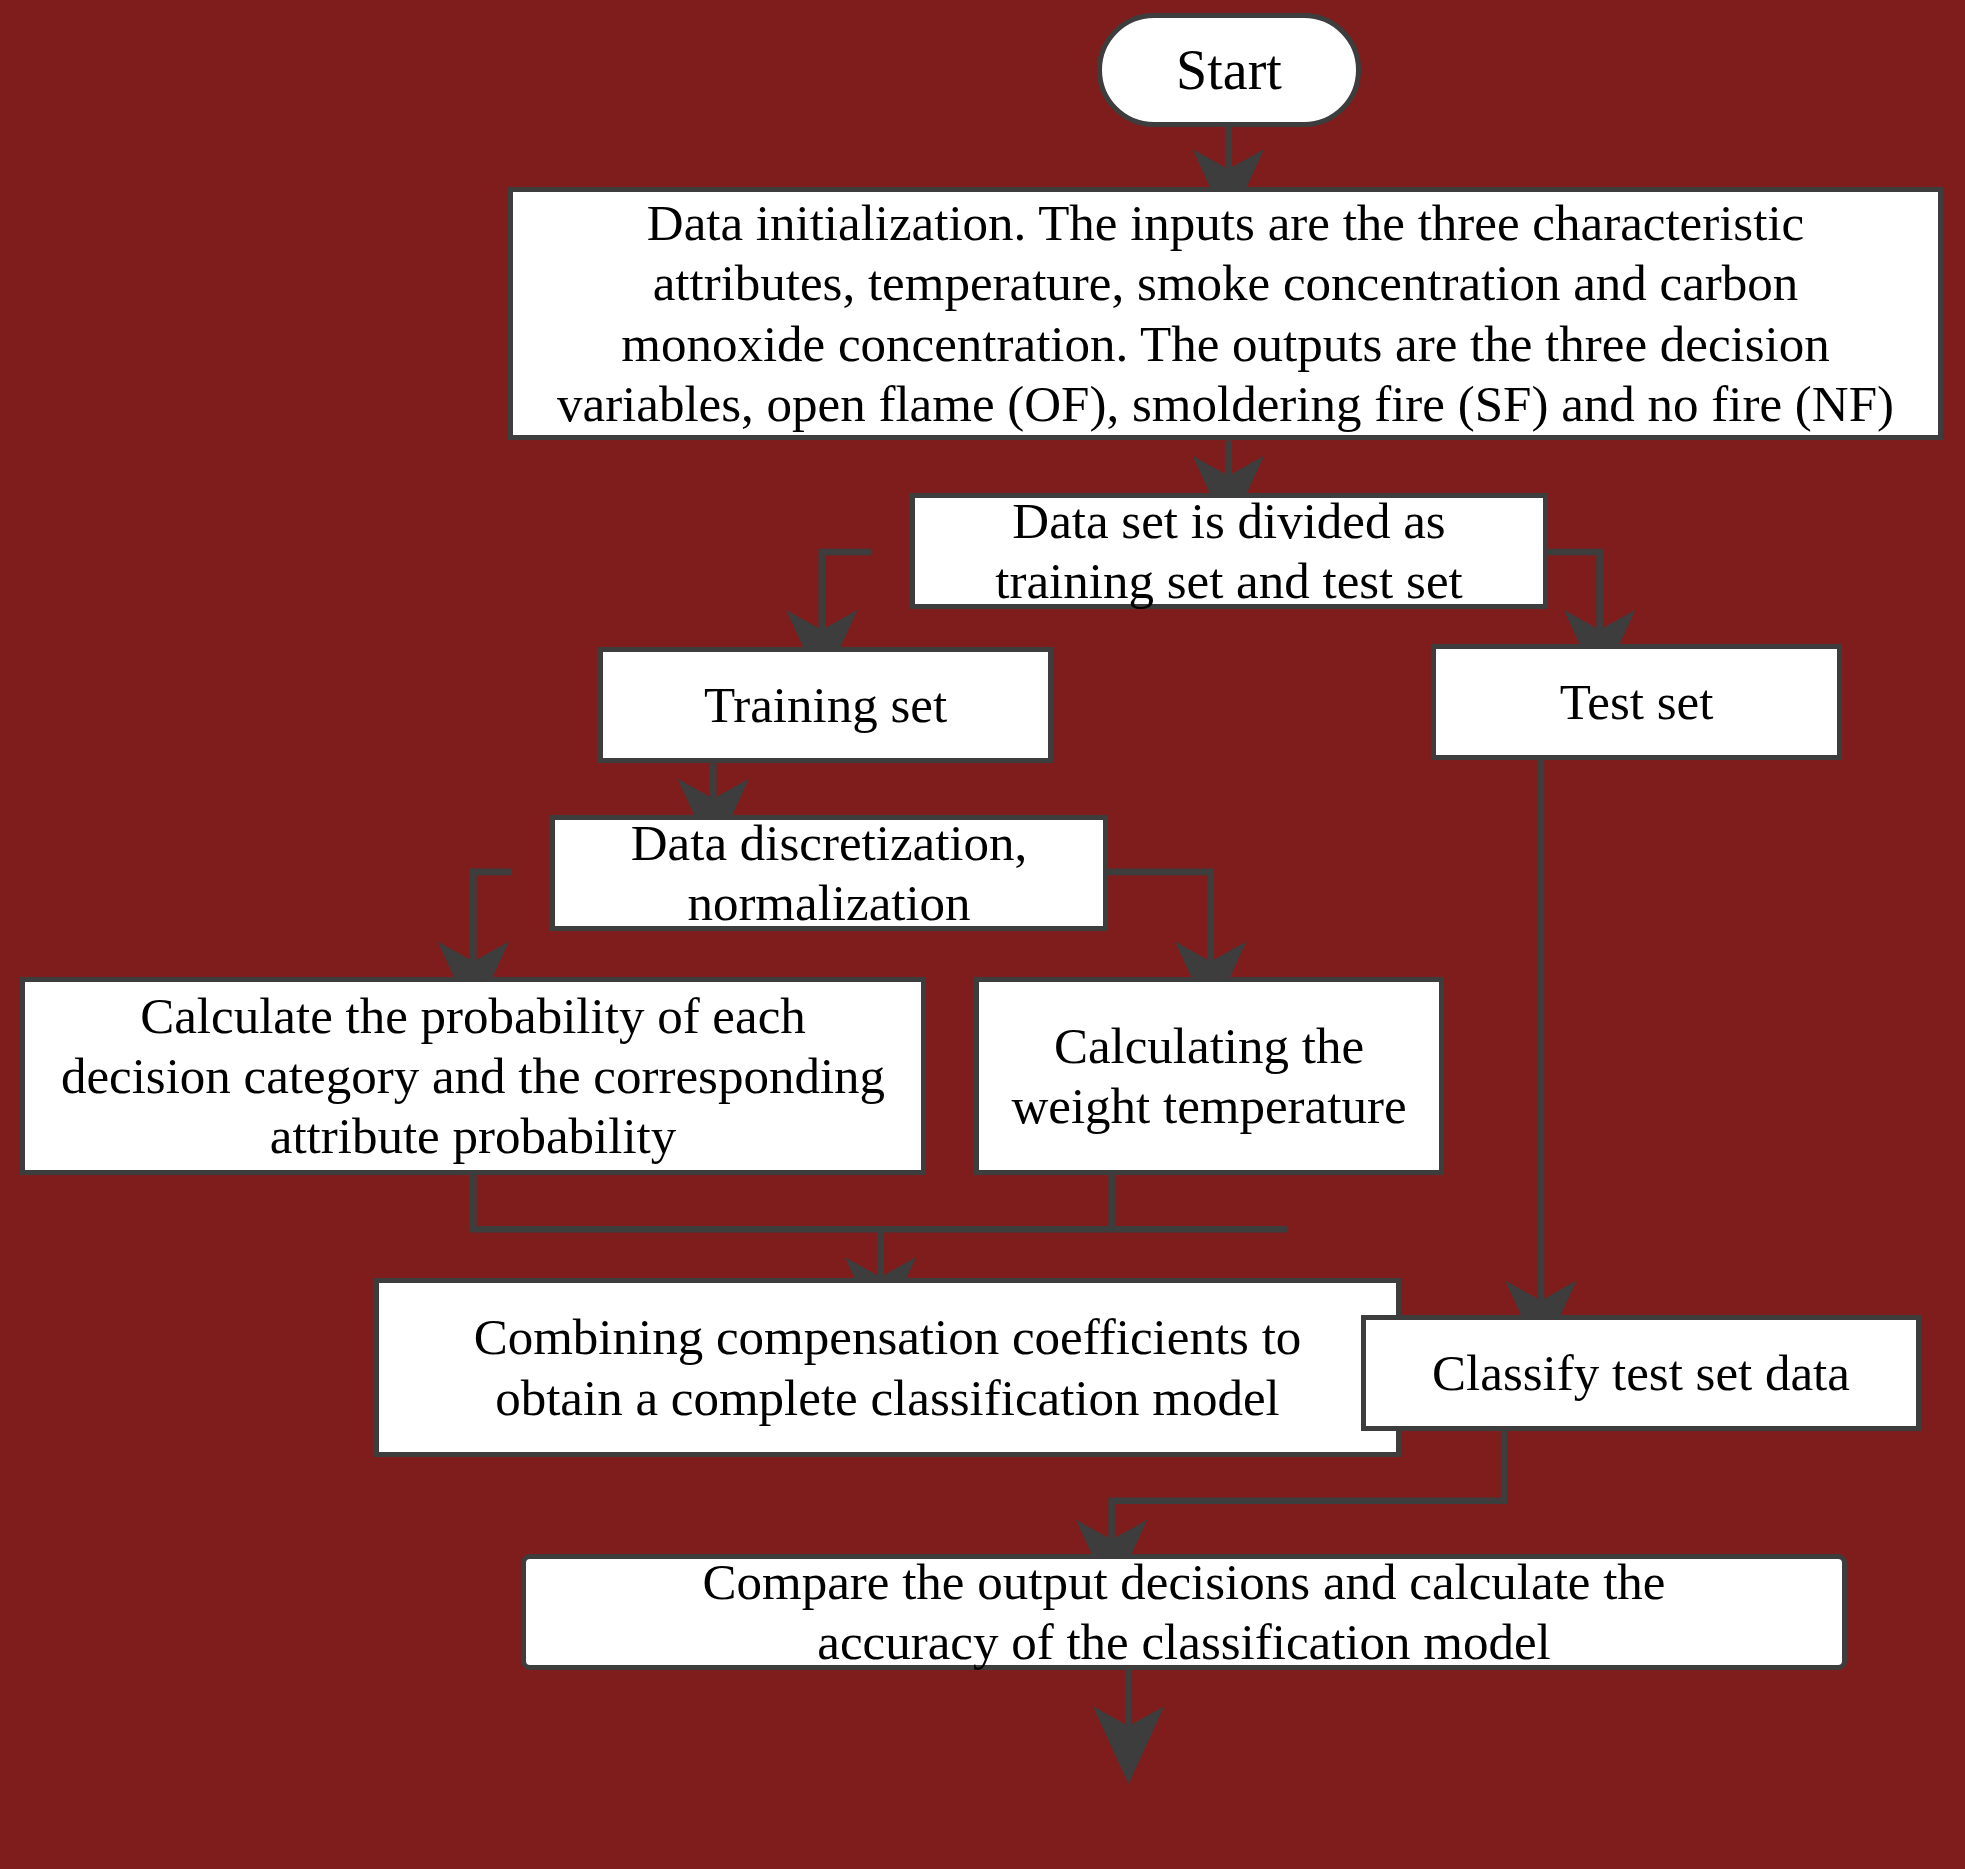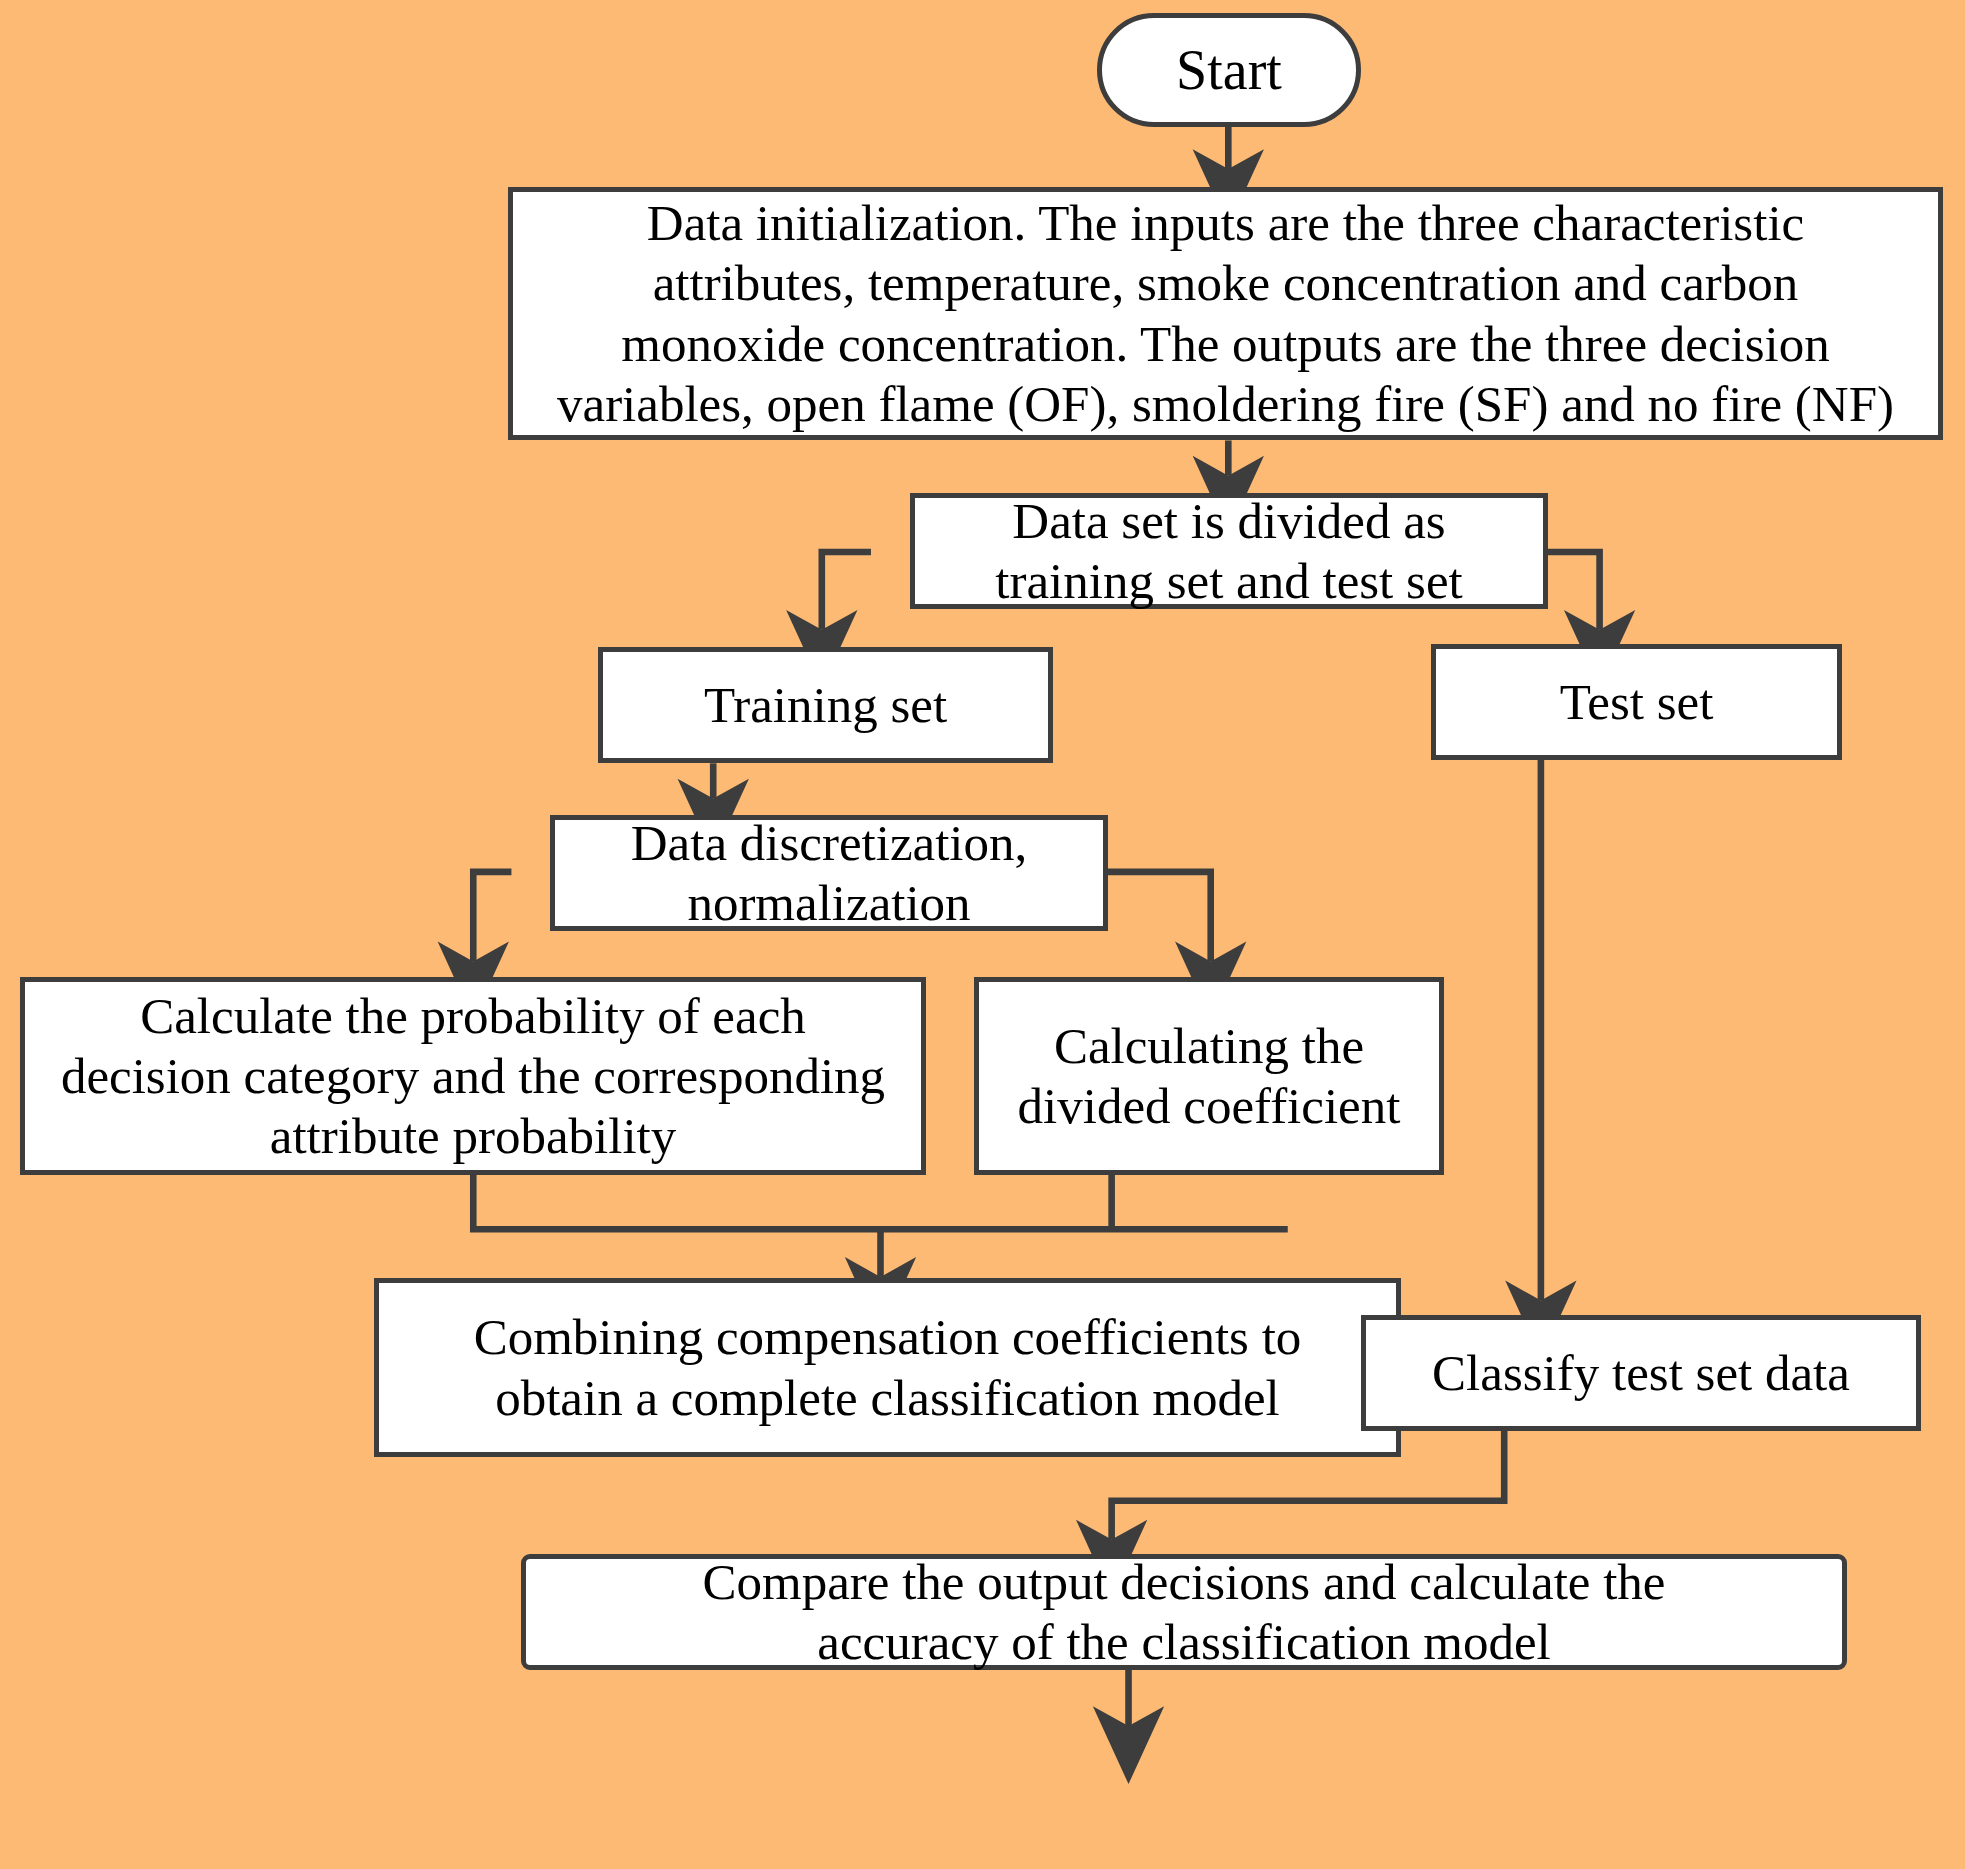--- a/index.html
+++ b/index.html
@@ -1,17 +1,17 @@
 <!DOCTYPE html>
 <html style="font-size:11.7px"><head>
 <meta charset="utf-8">
 <style>
   html,body{margin:0;padding:0;background:#ffffff;}
   body{font-family:"Liberation Serif","DejaVu Serif",serif;}
-  #stage{position:relative;width:1965px;height:1870px;background:#fdba74;overflow:hidden;}
+  #stage{position:relative;width:1965px;height:1870px;background:#7f1d1d;overflow:hidden;}
   svg.edges{position:absolute;left:0;top:0;width:1965px;height:1870px;pointer-events:none;}
   .node{position:absolute;box-sizing:border-box;background:#ffffff;border:5.1px solid #3d3d3d;
         display:flex;align-items:center;justify-content:center;text-align:center;
         color:#000000;line-height:1.18;padding:4.4px 10.3px;white-space:pre-line;}
   .terminal{border-radius:7337px;border-width:5.1px;}
   .t76{font-size:56px;}
   .t70{font-size:51px;}
 </style>
 </head>
 <body>
@@ -72,21 +72,21 @@
   <div class="node t70" style="left:550px;top:815px;width:558px;height:116px;">Data discretization,
 normalization</div>
 
   <div class="node t70" style="left:1431px;top:644px;width:411px;height:116px;">Test  set</div>
 
   <div class="node t70" style="left:20px;top:977px;width:906px;height:198px;">Calculate the probability of each
 decision category and the corresponding
 attribute probability</div>
 
   <div class="node t70" style="left:974px;top:977px;width:470px;height:198px;">Calculating the
-divided coefficient</div>
+weight temperature</div>
 
   <div class="node t70" style="left:374px;top:1278px;width:1027px;height:179px;">Combining  compensation coefficients to
 obtain a complete classification model</div>
 
   <div class="node t70" style="left:1361px;top:1315px;width:560px;height:116px;">Classify test set data</div>
 
   <div class="node t70" style="left:521px;top:1554px;width:1326px;height:116px;border-radius:9px;">Compare the output decisions and calculate the
 accuracy of the classification model</div>
 
 

